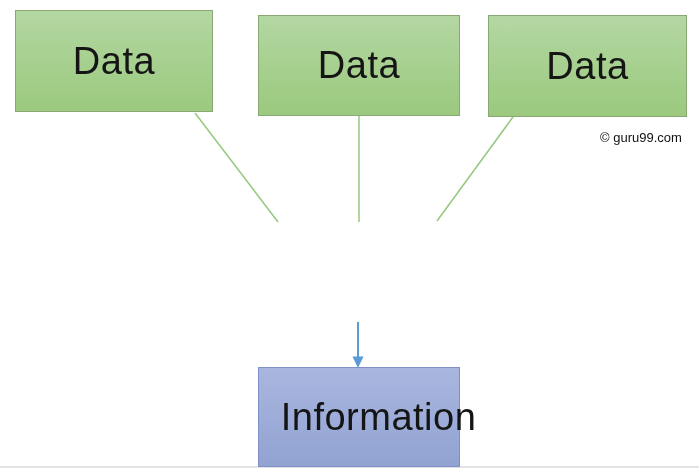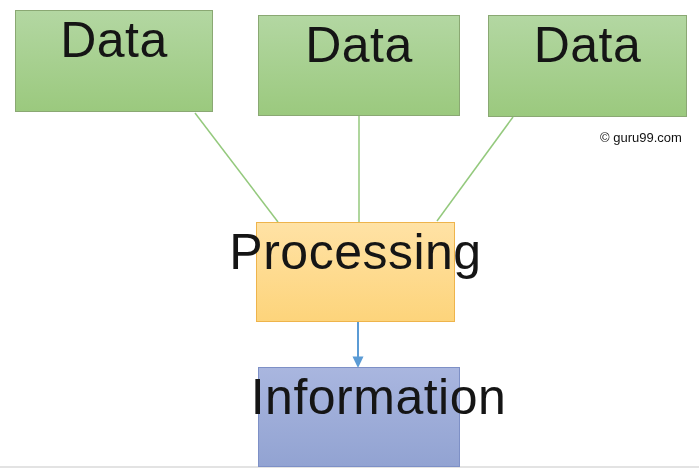--- a/index.html
+++ b/index.html
@@ -18,25 +18,25 @@
   .connector-layer {
     position: absolute;
     left: 0; top: 0;
     width: 699px; height: 474px;
     pointer-events: none;
     z-index: 2;
   }
   .node {
     position: absolute;
     display: flex;
-    align-items: flex-start;
+    align-items: center;
     justify-content: center;
     box-sizing: border-box;
     color: #151515;
-    font-size: 50px;
+    font-size: 38px;
     letter-spacing: 0.5px;
     z-index: 3;
   }
   .node-green {
     background: linear-gradient(180deg, #b3d7a2 0%, #9bc97e 100%);
     border: 1.5px solid #8aa873;
   }
   .node-orange {
     background: linear-gradient(180deg, #ffe2a5 0%, #fdd47b 100%);
     border: 1.5px solid #eeb44c;
@@ -90,23 +90,20 @@
   </div>
 
   <div class="node node-green node-data-2">
     <span>Data</span>
   </div>
 
   <div class="node node-green node-data-3">
     <span>Data</span>
   </div>
 
-  <div class="node node-orange node-processing">
-    <span>Processing</span>
-  </div>
 
   <div class="node node-blue node-information">
     <span>Information</span>
   </div>
 
   <div class="watermark">© guru99.com</div>
 
 </div>
 
 </body></html>

